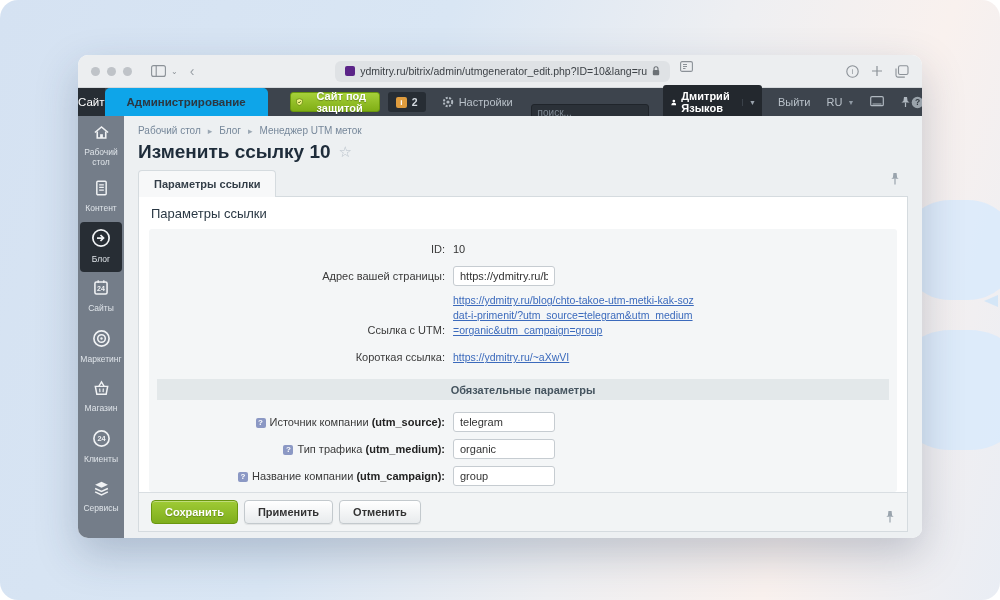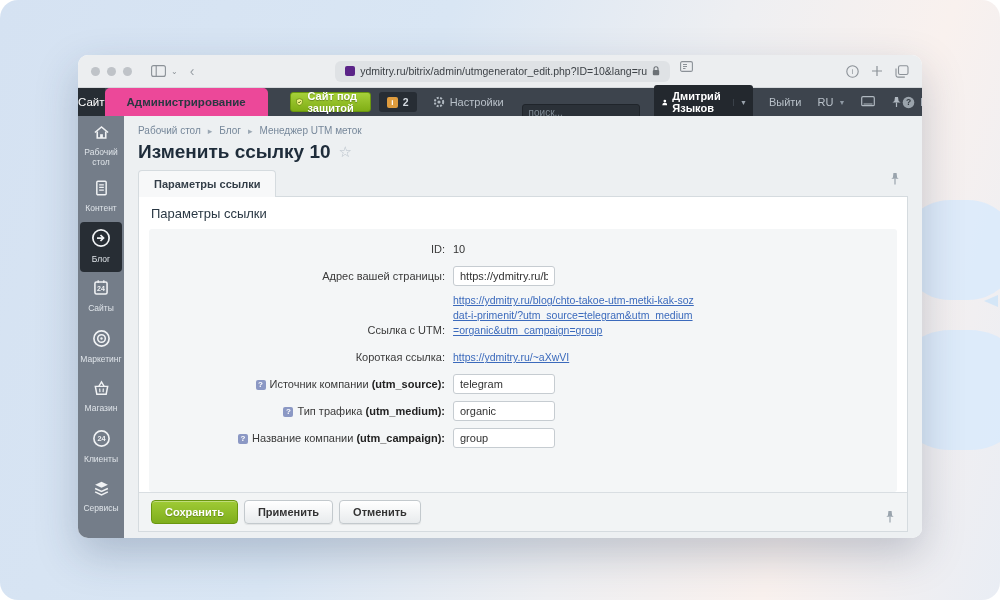--- a/index.html
+++ b/index.html
@@ -27,24 +27,24 @@
   .url-pill { width:335px; height:21px; background:#dfe2e5; border-radius:6px;
     display:flex; align-items:center; justify-content:center; gap:5px; }
   .favicon { width:10px; height:10px; border-radius:2px; background:#5b2488; }
   .url-text { font-size:10.5px; color:#3d4247; }
   .reader-ic { margin-left:10px; }
 
   
   .topnav { height:28px; background:#3d444d; display:flex; align-items:stretch; flex:none; }
   .tab-site { width:50px; background:#272d34; color:#fff; font-size:11.5px;
     display:flex; align-items:center; justify-content:center; }
-  .tab-admin { background:#ec4899; color:#2b3742; font-size:11.5px; font-weight:bold;
+  .tab-admin { background:#0ea5e9; color:#2b3742; font-size:11.5px; font-weight:bold;
     padding:0 22px; display:flex; align-items:center; border-radius:5px 5px 0 0; }
   .nav-mid { display:flex; align-items:center; flex:1; }
-  .btn-protect { margin-left:22px; height:20px; display:flex; align-items:center; gap:5px;
+  .btn-protect { margin-left:22px; height:20px; display:flex; align-items:center; gap:14px;
     background:linear-gradient(#a6d03a,#80ae15); border:1px solid #6a970e; border-radius:3px;
     padding:0 10px 0 5px; color:#fff; font-size:11px; font-weight:bold;
     text-shadow:0 1px 1px rgba(0,0,0,.3); }
   .btn-badge { margin-left:8px; height:20px; background:#272d34; border-radius:3px;
     display:flex; align-items:center; gap:5px; padding:0 8px; color:#d4dae0;
     font-size:10.5px; font-weight:bold; }
   .badge-ic { width:11px; height:11px; background:#df9c3e; border-radius:2px;
     color:#fff; font-size:8px; font-weight:bold; display:flex; align-items:center; justify-content:center; }
   .nav-item { margin-left:16px; color:#b9c1c9; font-size:11px; display:flex;
     align-items:center; gap:5px; }
@@ -355,20 +355,21 @@
           </div>
           <div class="frow">
             <div class="flabel">Ссылка с UTM:</div>
             <div class="ffield"><a class="link" href="#">https://ydmitry.ru/blog/chto-takoe-utm-metki-kak-sozdat-i-primenit/?utm_source=telegram&amp;utm_medium=organic&amp;utm_campaign=group</a></div>
           </div>
           <div class="frow">
             <div class="flabel">Короткая ссылка:</div>
             <div class="ffield"><a class="link" href="#">https://ydmitry.ru/~aXwVI</a></div>
           </div>
 
+          <div class="section-bar">Обязательные параметры</div>
           <div id="required-rows">
               <div class="frow">
                 <div class="flabel"><span class="qicon">?</span>Источник компании <b>(utm_source):</b></div>
                 <div class="ffield"><input value="telegram" style=""></div>
               </div>
               <div class="frow">
                 <div class="flabel"><span class="qicon">?</span>Тип трафика <b>(utm_medium):</b></div>
                 <div class="ffield"><input value="organic" style=""></div>
               </div>
               <div class="frow">

